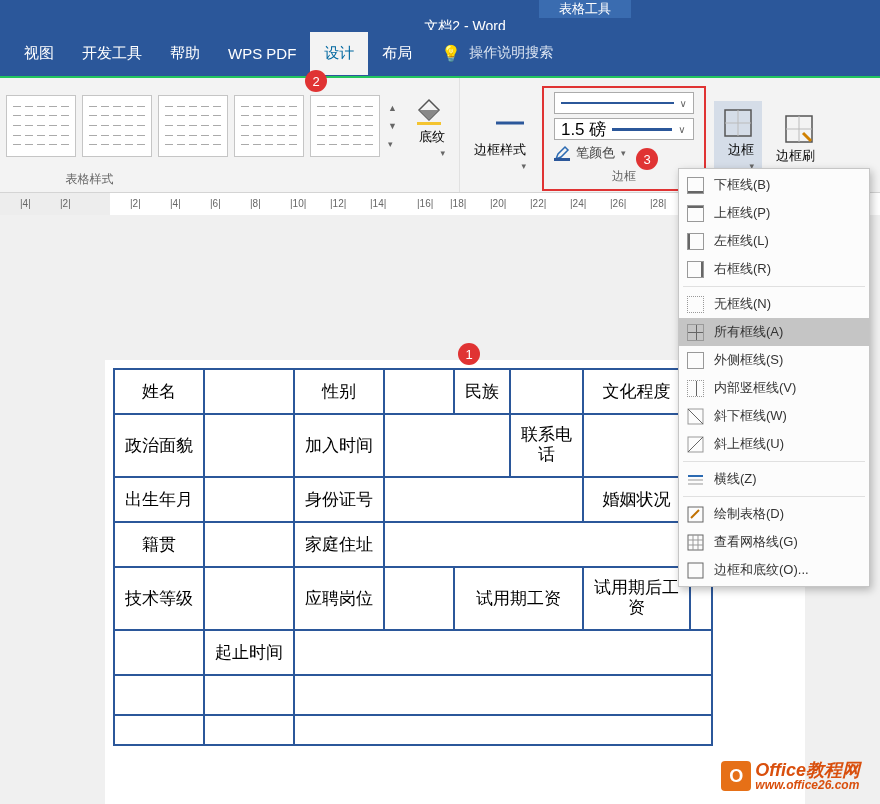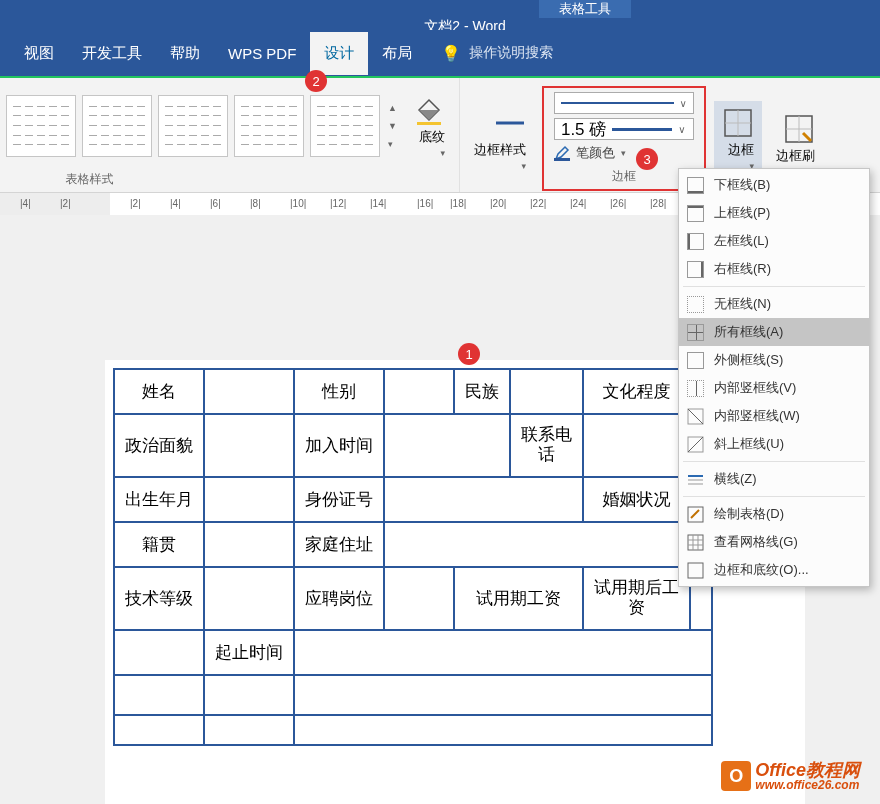--- a/index.html
+++ b/index.html
@@ -722,21 +722,21 @@
       </span>
       <span>内部竖框线(V)</span>
     </div>
   <div class="menu-item">
       <span class="menu-icon">
         <svg width="17" height="17">
           <rect x="1" y="1" width="15" height="15" fill="none" stroke="#999"></rect>
           <line x1="1" y1="1" x2="16" y2="16" stroke="#666"></line>
         </svg>
       </span>
-      <span>内部竖框线(W)</span>
+      <span>斜下框线(W)</span>
     </div>
   <div class="menu-item">
       <span class="menu-icon">
         <svg width="17" height="17">
           <rect x="1" y="1" width="15" height="15" fill="none" stroke="#999"></rect>
           <line x1="1" y1="16" x2="16" y2="1" stroke="#666"></line>
         </svg>
       </span>
       <span>斜上框线(U)</span>
     </div>

